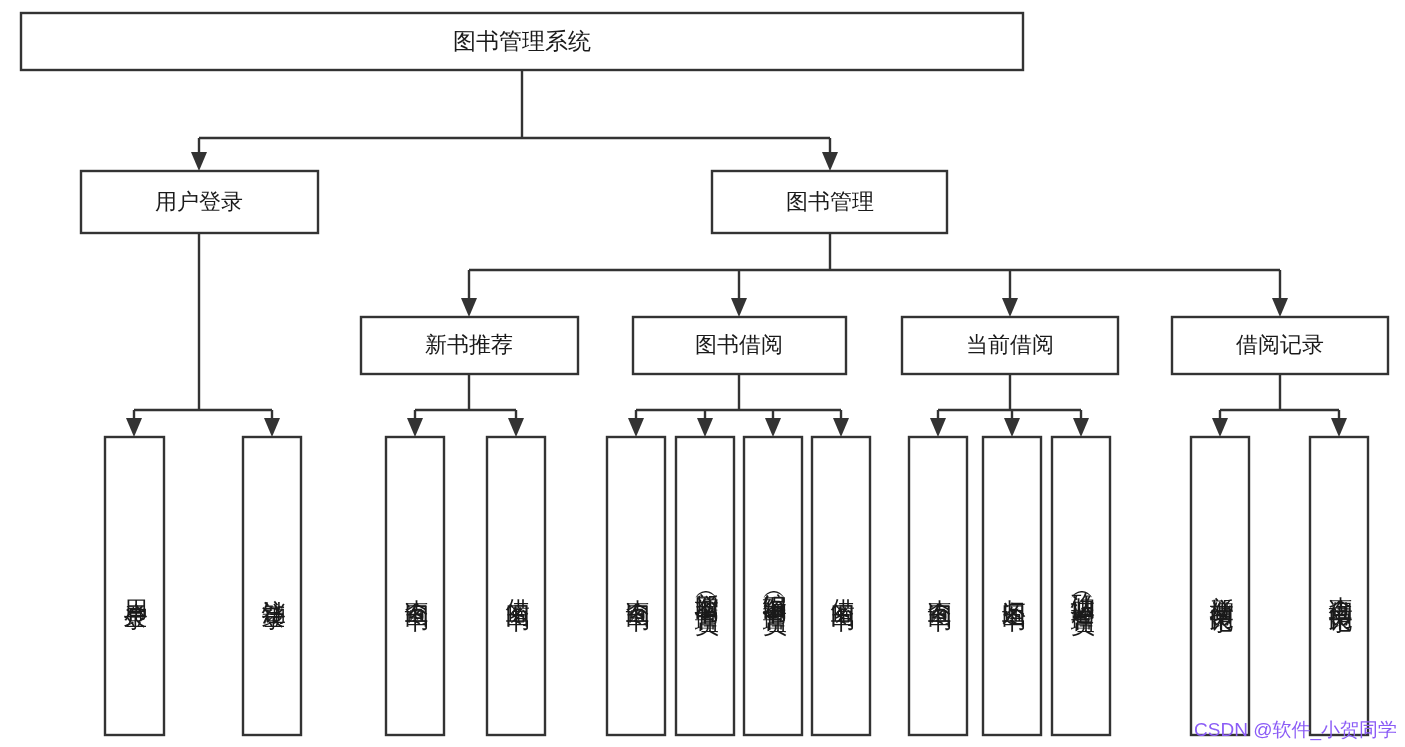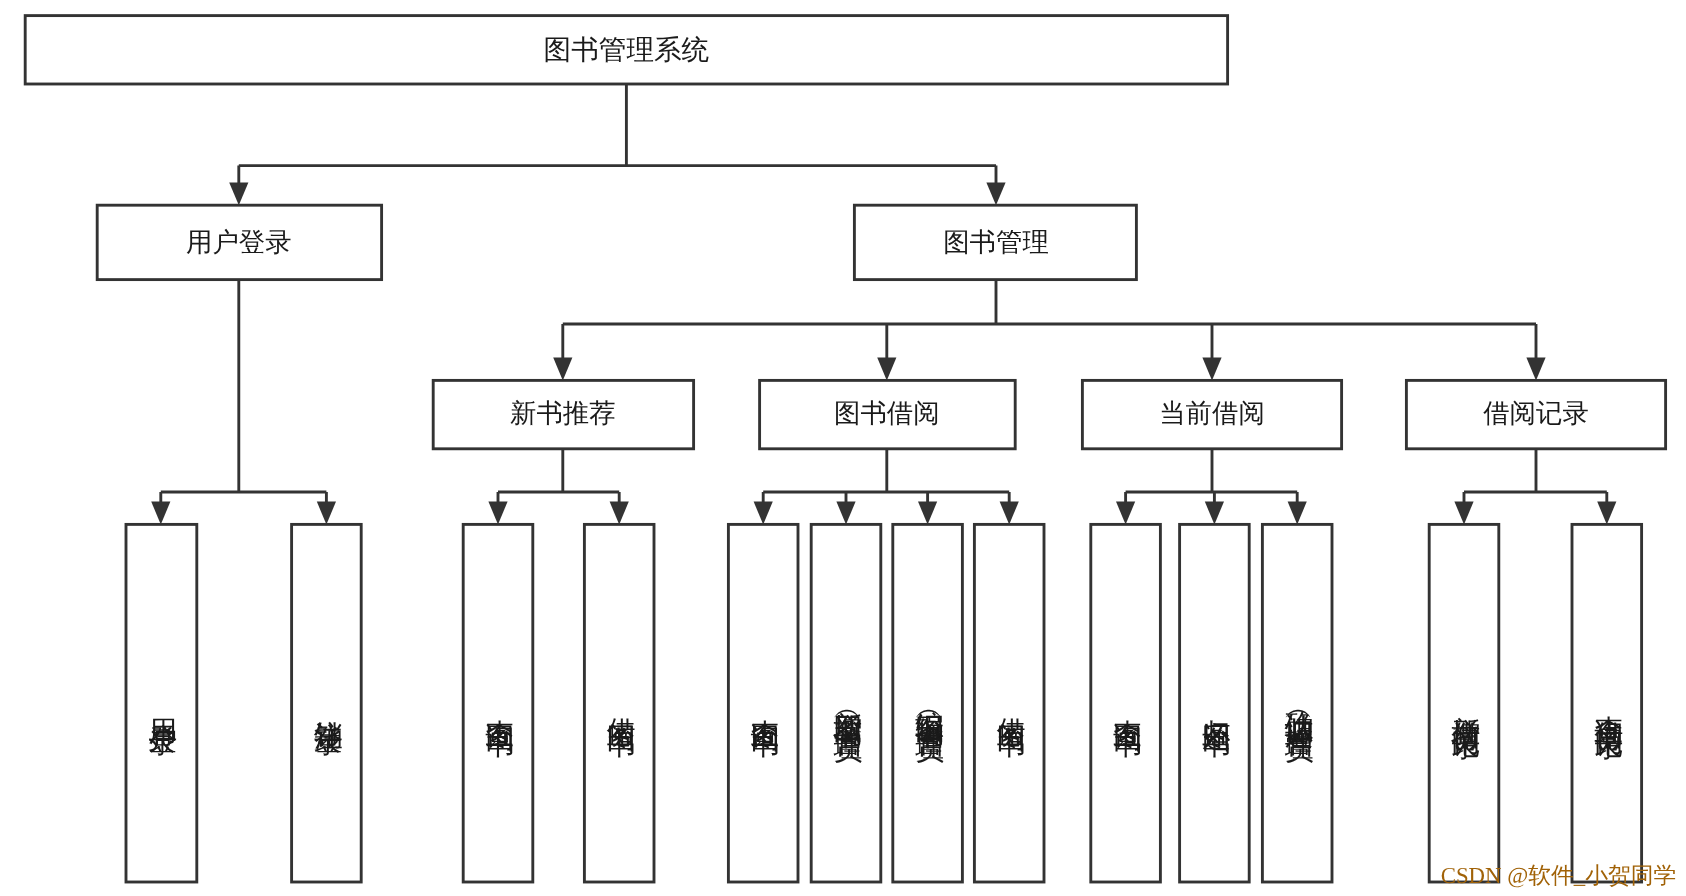--- a/index.html
+++ b/index.html
@@ -52,23 +52,23 @@
     stroke-width: 2.4;
   }
   .arrow-head {
     fill: #333333;
     stroke: none;
   }
   .watermark {
     position: absolute;
     right: 8px;
     bottom: 4px;
-    font-family: Liberation Serif, serif;
+    font-family: Liberation Sans, sans-serif;
     font-size: 19px;
-    color: #a16207;
+    color: #8b5cf6;
     white-space: nowrap;
     pointer-events: none;
     text-align: right;
   }
 </style>
 </head>
 <body>
 
 <div id="diagram-root">
   <svg class="tree" viewBox="0 0 1405 747" xmlns="http://www.w3.org/2000/svg">

